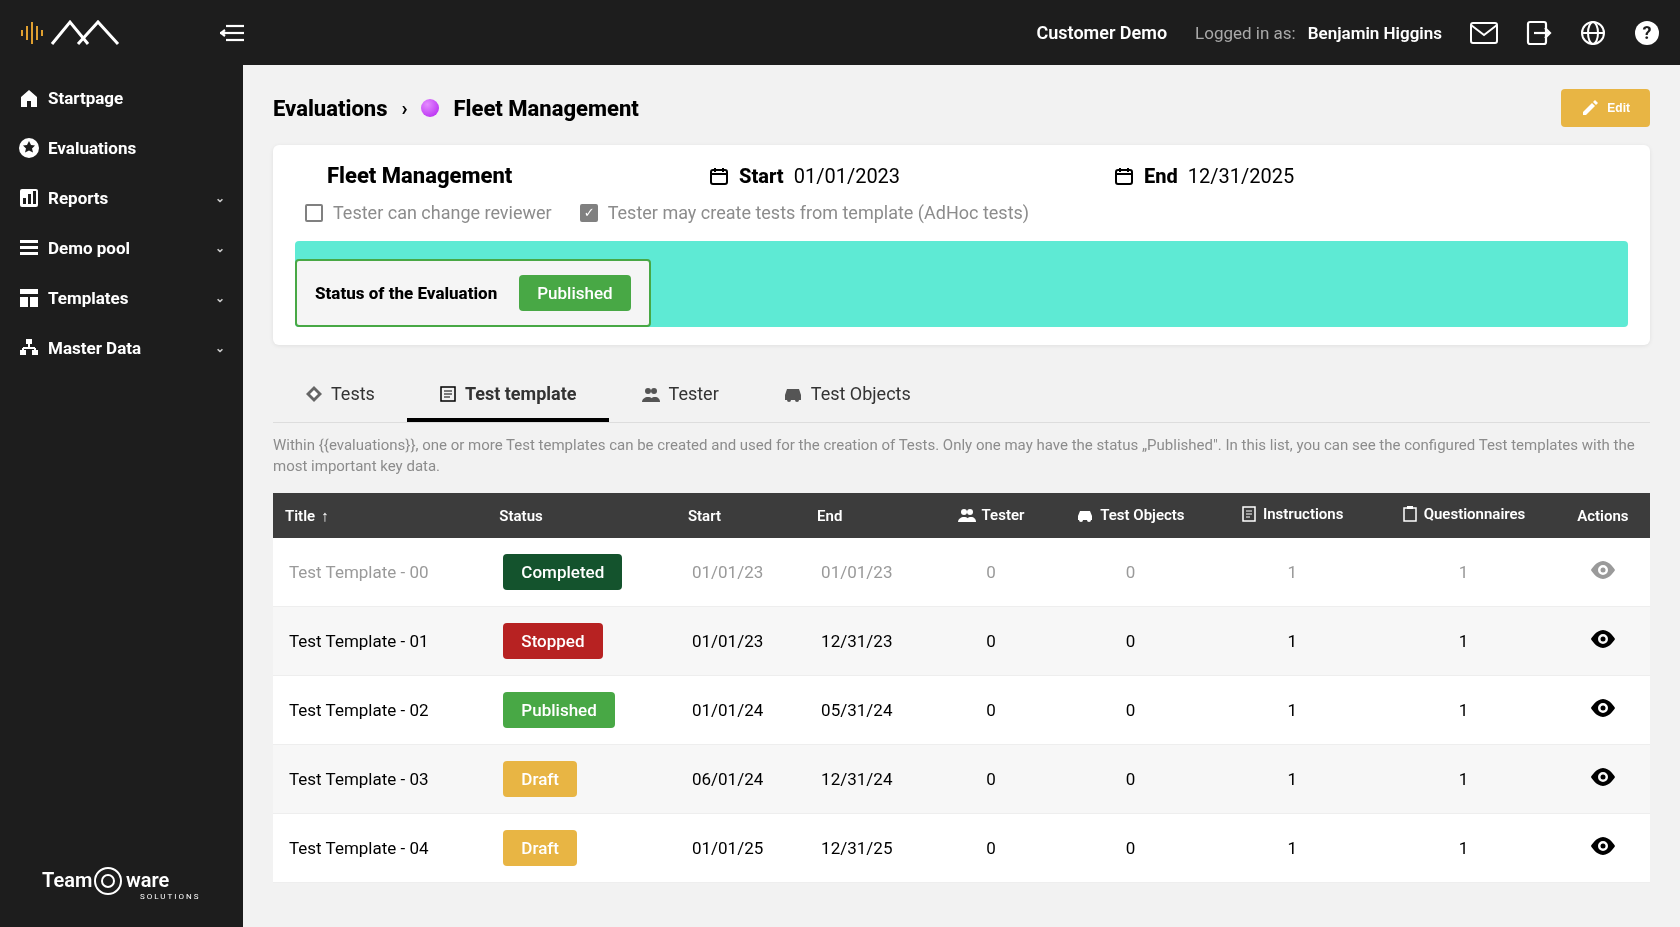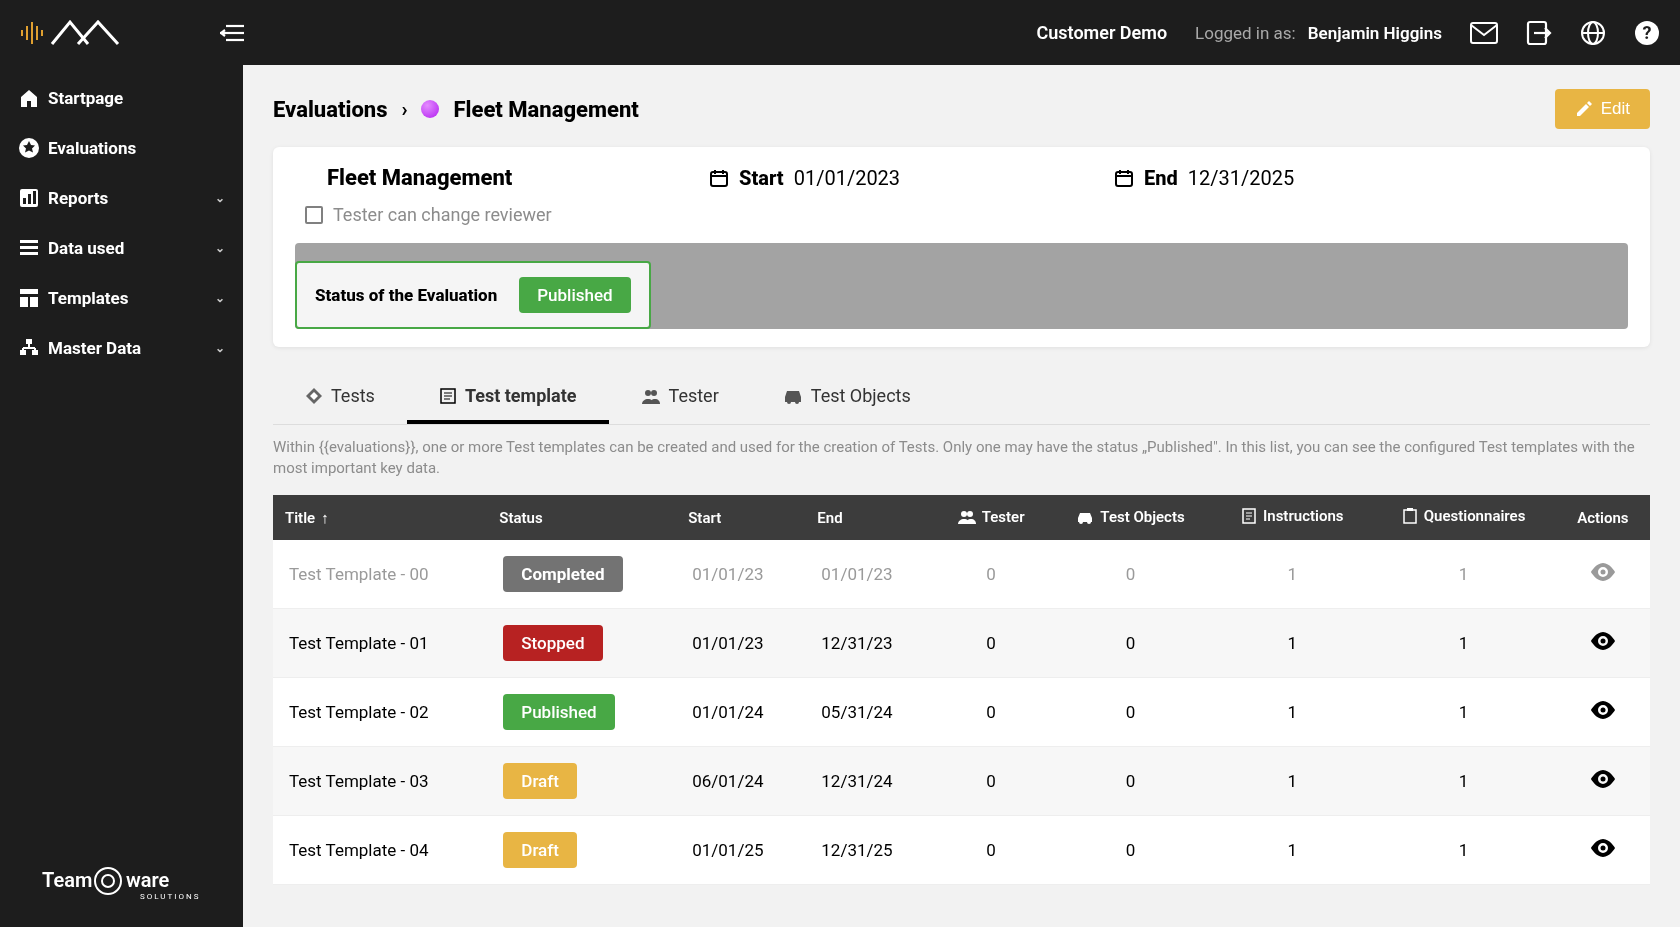--- a/index.html
+++ b/index.html
@@ -17,39 +17,39 @@
 .sidebar .nav { list-style: none; }
 .sidebar .nav li { display: flex; align-items: center; padding: 14px 18px; font-size: 17px; cursor: pointer; font-weight: bold; }
 .sidebar .nav li .micon { width: 30px; display: inline-flex; }
 .sidebar .nav li .chev { margin-left: auto; font-size: 12px; color: #ccc; }
 .sidebar .footer-logo { margin-top: auto; padding: 24px 18px; display: flex; justify-content: center; }
 .content { flex: 1; padding: 24px 30px; overflow: auto; background: #f2f2f2; }
 .breadcrumb { display: flex; align-items: center; gap: 14px; margin-bottom: 18px; }
 .breadcrumb .crumb { font-size: 22px; font-weight: 800; }
 .breadcrumb .sep { font-size: 20px; font-weight: 700; }
 .breadcrumb .dot { width: 18px; height: 18px; border-radius: 50%; background: radial-gradient(circle at 35% 30%, #e48cff, #b21ef0); display: inline-block; }
-.edit-btn { margin-left: auto; background: #e8b544; color: #fff; border: none; border-radius: 4px; padding: 10px 20px; font-size: 17px; font-weight: 400; display: flex; align-items: center; gap: 8px; cursor: pointer; }
+.edit-btn { margin-left: auto; background: #e8b544; color: #fff; border: none; border-radius: 4px; padding: 10px 20px; font-size: 12px; font-weight: 700; display: flex; align-items: center; gap: 8px; cursor: pointer; }
 .card { background: #fff; border-radius: 6px; padding: 18px 22px; box-shadow: 0 1px 4px rgba(0,0,0,0.08); }
 .card-top { display: flex; align-items: center; gap: 14px; flex-wrap: wrap; }
 .card-top .title-group { display: flex; align-items: center; gap: 12px; min-width: 360px; }
 .card-top .title { font-size: 22px; font-weight: 800; }
 .card-top .date-group { display: flex; align-items: center; gap: 10px; margin-left: 40px; }
 .card-top .date-group .lbl { font-weight: 800; font-size: 20px; }
 .card-top .date-group .val { font-size: 20px; }
 .checks { display: flex; gap: 28px; margin-top: 14px; color: #8c8c8c; font-size: 18px; align-items: center; padding-left: 10px; }
 .checks .chk { display: flex; align-items: center; gap: 10px; }
 .chk-box { width: 18px; height: 18px; border: 2px solid #808080; display: inline-block; border-radius: 2px; position: relative; }
 .chk-box.checked { background: #808080; }
 .chk-box.checked::after { content: "✓"; color: #fff; font-size: 13px; position: absolute; top: -1px; left: 2px; }
 .status-row { margin-top: 18px; display: flex; align-items: center; background: #f5f5f5; border: 2px solid #48a845; border-radius: 4px; width: fit-content; padding: 14px 18px; gap: 22px; }
-.full-gray-row { background: #a3a3a3; margin-top: 18px; border-radius: 4px; display: flex; text-align: right; }
+.full-gray-row { background: #5eead4; margin-top: 18px; border-radius: 4px; display: flex; text-align: right; }
 .status-row .lbl { font-weight: 800; font-size: 17px; }
 .badge { padding: 8px 18px; border-radius: 4px; color: #fff; font-weight: 500; font-size: 17px; display: inline-block; }
 .badge.published { background: #48a845; }
-.badge.completed { background: #737373; font-weight: bold; }
+.badge.completed { background: #14532d; }
 .badge.stopped { background: #b72222; }
 .badge.draft { background: #e8b544; }
 .tabs { display: flex; border-bottom: 1px solid #ddd; margin-top: 24px; }
 .tab { padding: 14px 32px; display: flex; align-items: center; gap: 8px; font-size: 18px; color: #333; cursor: pointer; border-bottom: 4px solid transparent; }
 .tab.active { font-weight: 700; border-bottom-color: #000; }
 .tab .micon { display: inline-flex; }
 .helptext { color: #8c8c8c; font-size: 15px; margin-top: 12px; line-height: 1.4; }
 .create-row { display: flex; justify-content: flex-end; margin-top: 18px; }
 .create-btn { background: #333; color: #fff; border: none; border-radius: 6px; padding: 11px 20px; font-size: 17px; font-weight: 600; display: flex; align-items: center; gap: 10px; cursor: pointer; }
 .table { width: 100%; border-collapse: collapse; margin-top: 16px; background: #fff; }
@@ -160,21 +160,21 @@
           <span class="chev">⌄</span>
         </li>
         <li>
           <span class="micon">
             <svg width="22" height="22" viewBox="0 0 22 22" fill="#fff">
               <rect x="2" y="3" width="18" height="3"></rect>
               <rect x="2" y="9" width="18" height="3"></rect>
               <rect x="2" y="15" width="18" height="3"></rect>
             </svg>
           </span>
-          <span>Data used</span>
+          <span>Demo pool</span>
           <span class="chev">⌄</span>
         </li>
         <li>
           <span class="micon">
             <svg width="22" height="22" viewBox="0 0 22 22" fill="#fff">
               <rect x="2" y="2" width="18" height="5"></rect>
               <rect x="2" y="10" width="8" height="10"></rect>
               <rect x="12" y="10" width="8" height="10"></rect>
             </svg>
           </span>
@@ -247,20 +247,24 @@
               <line x1="14" y1="2" x2="14" y2="6" stroke="#000" stroke-width="2"></line>
             </svg>
           <span class="lbl">End</span>
           <span class="val">12/31/2025</span>
         </div>
       </div>
       <div class="checks">
         <div class="chk">
           <span class="chk-box" id="chk1"></span>
           <span>Tester can change reviewer</span>
+        </div>
+        <div class="chk">
+          <span class="chk-box checked" id="chk2"></span>
+          <span>Tester may create tests from template (AdHoc tests)</span>
         </div>
       </div>
       <div class="full-gray-row">
         <div class="status-row">
           <span class="lbl">Status of the Evaluation</span>
           <span class="badge published">Published</span>
         </div>
       </div>
     </div>
 

